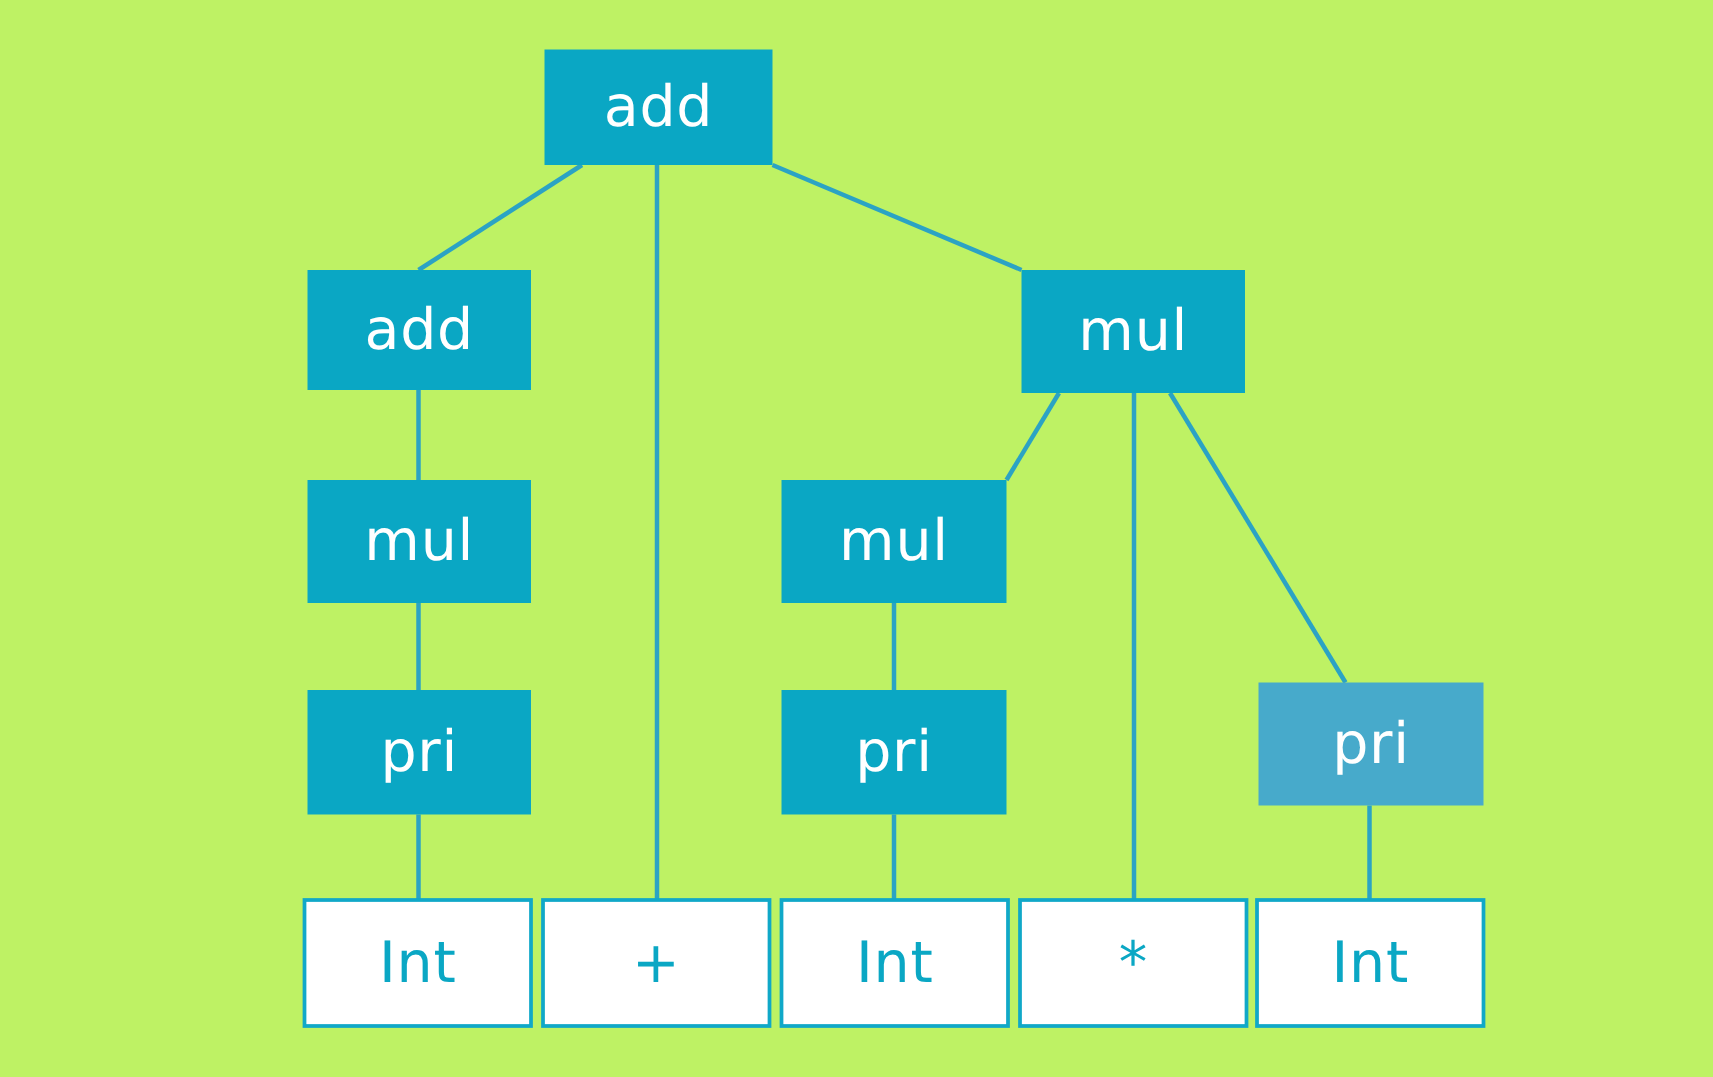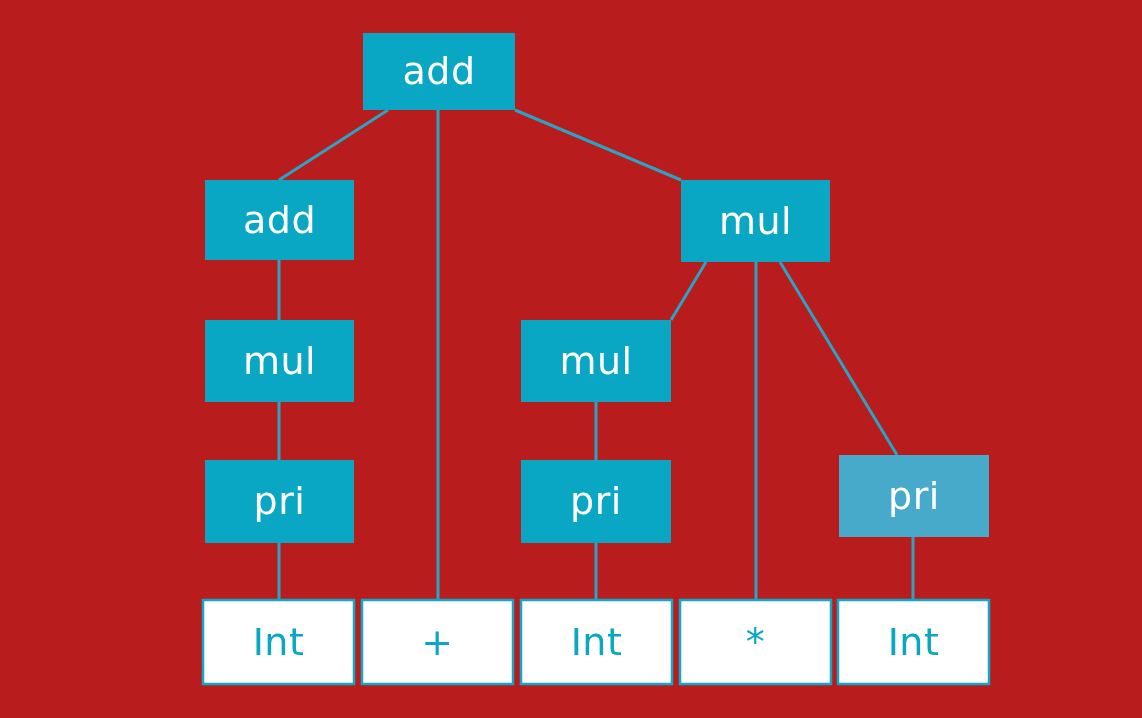--- a/index.html
+++ b/index.html
@@ -10,21 +10,21 @@
   body {
     width: 1142px;
     height: 718px;
     font-family: "DejaVu Sans", sans-serif;
     overflow: hidden;
   }
   #diagram-root {
     position: relative;
     width: 1142px;
     height: 718px;
-    background: #b91c1c;
+    background: #bef264;
   }
   svg#tree-svg {
     display: block;
     width: 1142px;
     height: 718px;
   }
   .node-label {
     font-family: "DejaVu Sans", sans-serif;
     font-size: 38px;
     text-anchor: middle;

